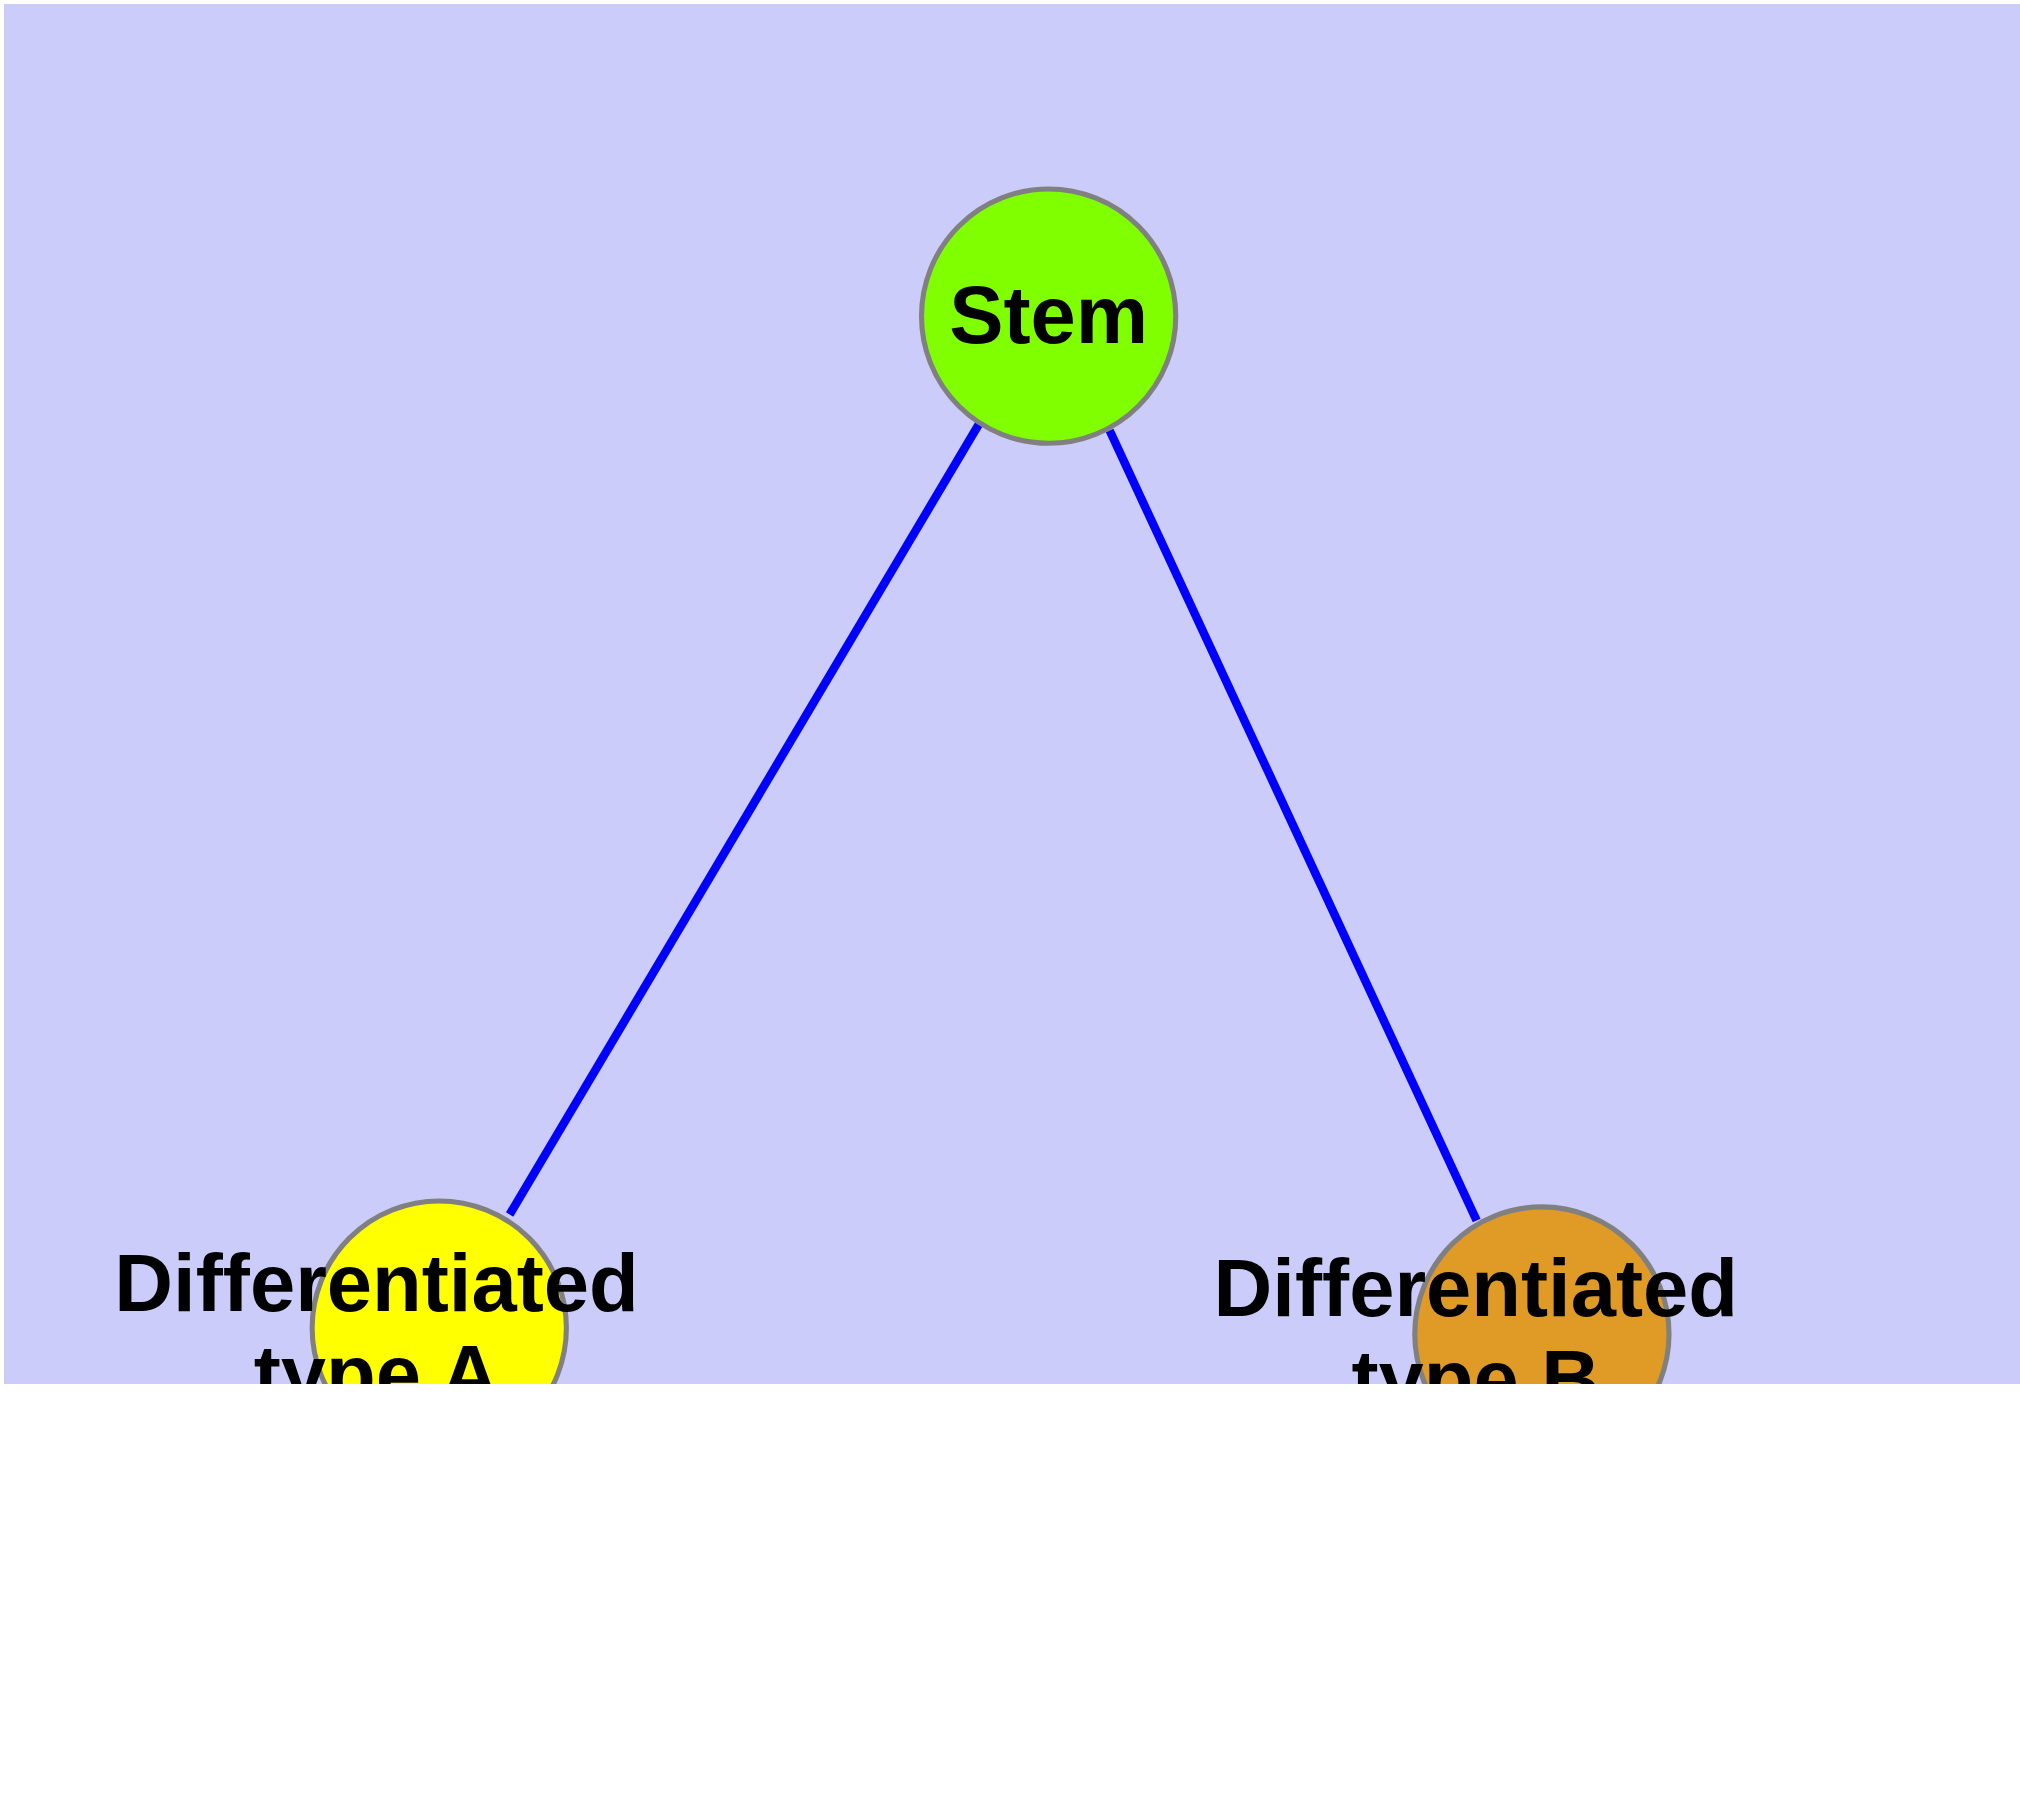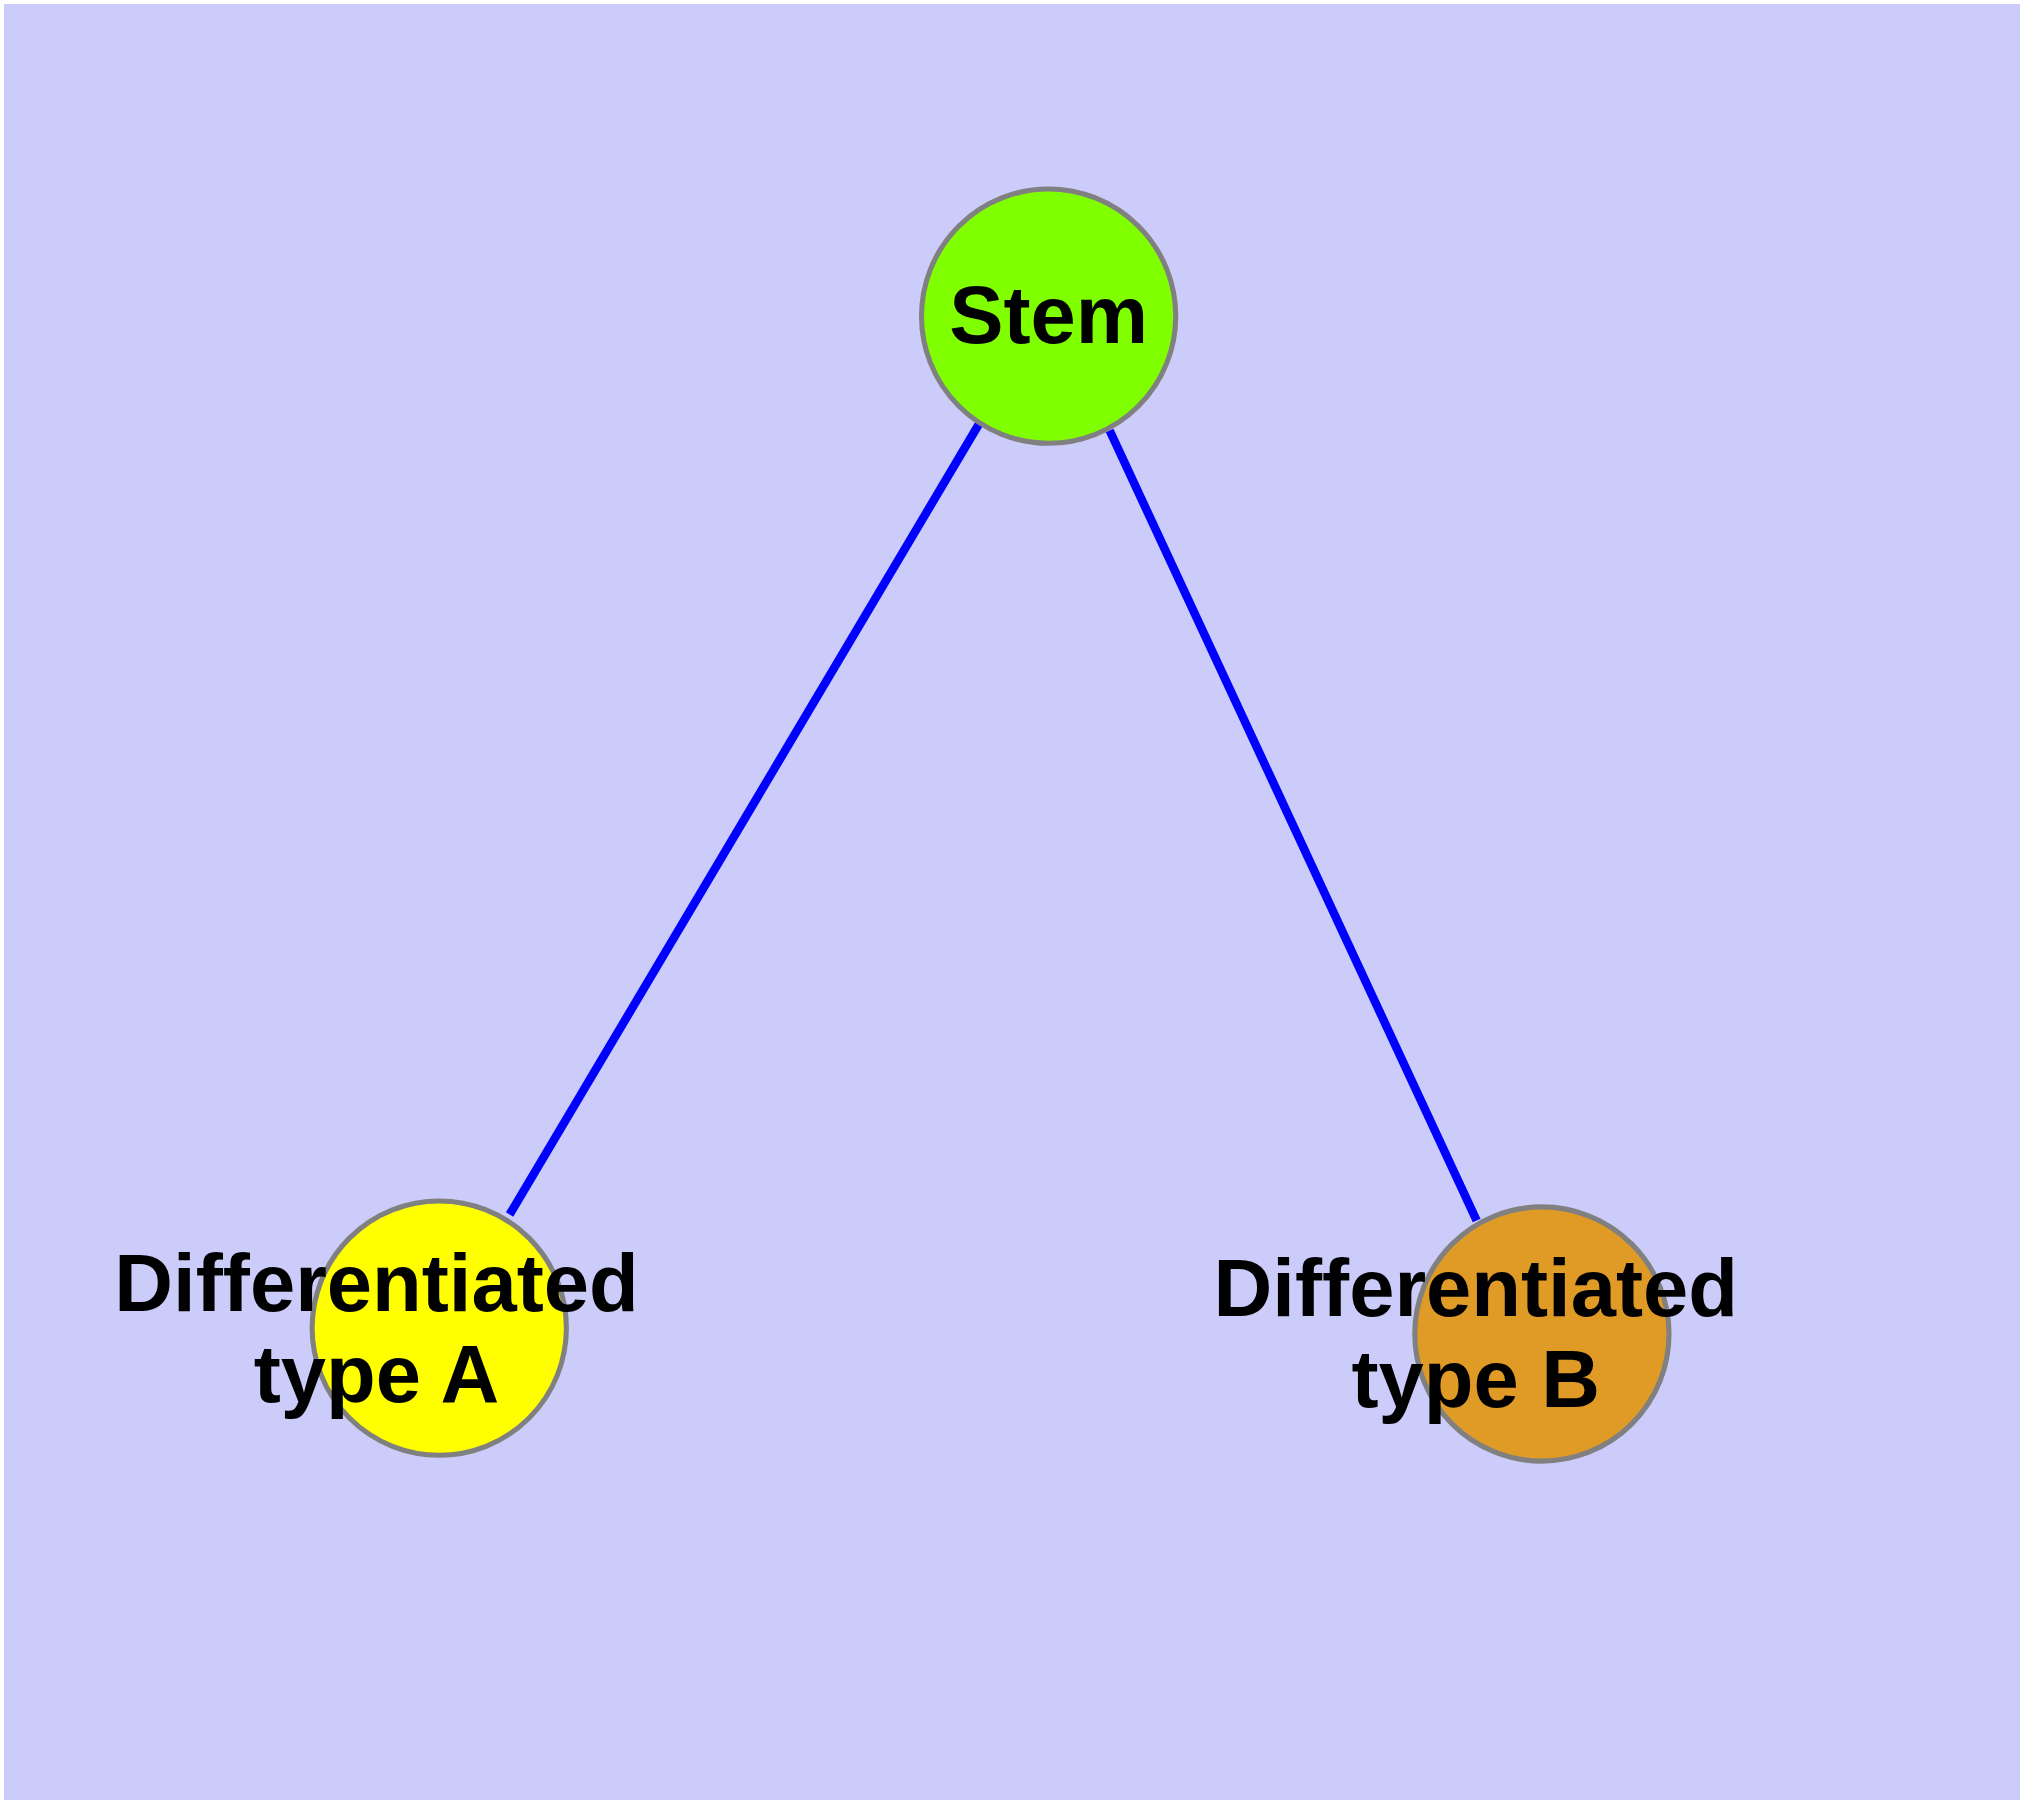--- a/index.html
+++ b/index.html
@@ -34,21 +34,21 @@
     font-weight: bold;
     fill: #000000;
     font-family: "Liberation Sans", sans-serif;
     text-anchor: middle;
     dominant-baseline: alphabetic;
   }
 </style>
 </head>
 <body>
 
-<div id="canvas" style="width: 2021px; height: 1800px;">
+<div id="canvas" style="width: 2021px; height: 1384px;">
 
   <div id="plot-background" style="background: rgb(204, 204, 250);"></div>
 
   <svg id="graph-svg" viewBox="0 0 2384 2138">
 
     <g>
       <line x1="1155" y1="500" x2="601" y2="1433" stroke="#0000ff" stroke-width="10" id="edge0"></line>
       <line x1="1309" y1="508" x2="1742" y2="1440" stroke="#0000ff" stroke-width="10" id="edge1"></line>
     </g>
 

